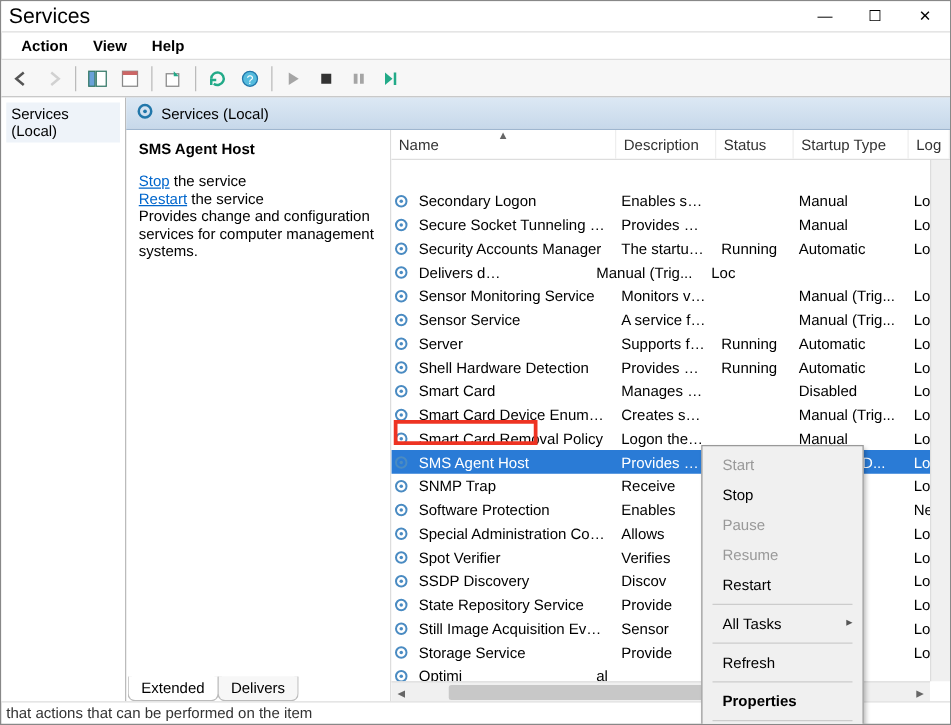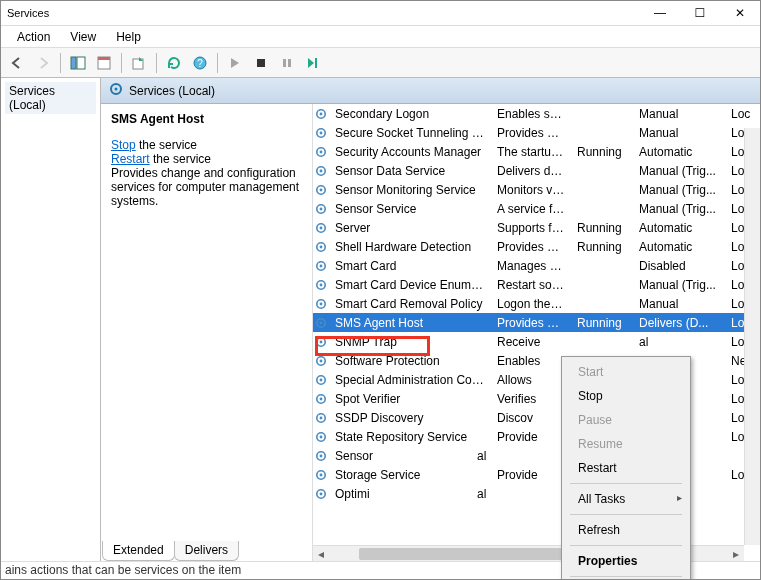--- a/index.html
+++ b/index.html
@@ -18,33 +18,33 @@
   
   .titlebar {
     display: flex;
     align-items: center;
     justify-content: space-between;
     height: 25px;
     padding: 0 0 0 6px;
     background: #fff;
     border-bottom: 1px solid #ddd;
   }
-  .titlebar .title { font-size: 11px; }
+  .titlebar .title { font-size: 17px; }
   .titlebar .wincontrols { display: flex; }
   .titlebar .winbtn {
     width: 40px; height: 25px; display:flex; align-items:center; justify-content:center;
     font-family: "Segoe UI Symbol", sans-serif; font-size: 12px;
   }
   .menubar {
     height: 22px;
     display:flex; align-items:center;
     padding: 0 6px;
     border-bottom: 1px solid #ddd;
   }
-  .menubar .mitem { padding: 2px 10px; }
+  .menubar .mitem { padding: 2px 10px; font-weight: bold; }
   
   .toolbar {
     height: 30px;
     display:flex; align-items:center;
     padding: 0 4px;
     border-bottom: 1px solid #bbb;
     background: #f7f7f7;
     gap: 2px;
   }
   .tbtn {
@@ -113,20 +113,21 @@
   }
   .list-header .col {
     padding: 0 6px;
     border-right: 1px solid #eee;
     height:100%;
     display:flex; align-items:center;
     position:relative;
   }
   .list-body {
     overflow:hidden;
+    margin-top:23px;
   }
   .row {
     display:flex;
     height: 19px;
     align-items:center;
     white-space:nowrap;
   }
   .row .cell { padding: 0 6px; overflow:hidden; text-overflow:ellipsis; }
   .row.selected {
     background: #2a7bd6;
@@ -312,20 +313,30 @@
         <div>
           <span class="detail-link">Stop</span><span> the service</span>
         </div>
         <div>
           <span class="detail-link">Restart</span><span> the service</span>
         </div>
         <div>Provides change and configuration services for computer management systems.</div>
       </div>
 
       <div class="list-pane">
+        <div class="list-header">
+          <div class="col" style="width:180px">
+            <span>Name</span>
+            <span class="sort-arrow">▲</span>
+          </div>
+          <div class="col" style="width:80px">Description</div>
+          <div class="col" style="width:62px">Status</div>
+          <div class="col" style="width:92px">Startup Type</div>
+          <div class="col" style="flex:1">Log</div>
+        </div>
         <div class="list-body" id="list-body">
             <div class="row">
               <span class="gear-icon">
                 <svg width="14" height="14">
                   <circle cx="7" cy="7" r="4.2" fill="none" stroke="#4a8bc2" stroke-width="1.6"></circle>
                   <circle cx="7" cy="7" r="1.4" fill="#4a8bc2"></circle>
                 </svg>
               </span>
               <span class="cell" style="width:162px">Secondary Logon</span>
               <span class="cell" style="width:80px">Enables star...</span>
@@ -359,21 +370,20 @@
               <span class="cell" style="width:92px">Automatic</span>
               <span class="cell" style="flex:1">Loc</span>
             </div>
             <div class="row">
               <span class="gear-icon">
                 <svg width="14" height="14">
                   <circle cx="7" cy="7" r="4.2" fill="none" stroke="#4a8bc2" stroke-width="1.6"></circle>
                   <circle cx="7" cy="7" r="1.4" fill="#4a8bc2"></circle>
                 </svg>
               </span>
-              <span class="cell" style="width:162px">Sensor Data Service</span>
               <span class="cell" style="width:80px">Delivers dat...</span>
               <span class="cell" style="width:62px"></span>
               <span class="cell" style="width:92px">Manual (Trig...</span>
               <span class="cell" style="flex:1">Loc</span>
             </div>
             <div class="row">
               <span class="gear-icon">
                 <svg width="14" height="14">
                   <circle cx="7" cy="7" r="4.2" fill="none" stroke="#4a8bc2" stroke-width="1.6"></circle>
                   <circle cx="7" cy="7" r="1.4" fill="#4a8bc2"></circle>
@@ -438,21 +448,21 @@
               <span class="cell" style="flex:1">Loc</span>
             </div>
             <div class="row">
               <span class="gear-icon">
                 <svg width="14" height="14">
                   <circle cx="7" cy="7" r="4.2" fill="none" stroke="#4a8bc2" stroke-width="1.6"></circle>
                   <circle cx="7" cy="7" r="1.4" fill="#4a8bc2"></circle>
                 </svg>
               </span>
               <span class="cell" style="width:162px">Smart Card Device Enumera...</span>
-              <span class="cell" style="width:80px">Restart soft...</span>
+              <span class="cell" style="width:80px">Creates soft...</span>
               <span class="cell" style="width:62px"></span>
               <span class="cell" style="width:92px">Manual (Trig...</span>
               <span class="cell" style="flex:1">Loc</span>
             </div>
             <div class="row">
               <span class="gear-icon">
                 <svg width="14" height="14">
                   <circle cx="7" cy="7" r="4.2" fill="none" stroke="#4a8bc2" stroke-width="1.6"></circle>
                   <circle cx="7" cy="7" r="1.4" fill="#4a8bc2"></circle>
                 </svg>
@@ -554,20 +564,21 @@
               <span class="cell" style="width:92px">al</span>
               <span class="cell" style="flex:1">Loc</span>
             </div>
             <div class="row">
               <span class="gear-icon">
                 <svg width="14" height="14">
                   <circle cx="7" cy="7" r="4.2" fill="none" stroke="#4a8bc2" stroke-width="1.6"></circle>
                   <circle cx="7" cy="7" r="1.4" fill="#4a8bc2"></circle>
                 </svg>
               </span>
+              <span class="cell" style="width:162px">Still Image Acquisition Events</span>
               <span class="cell" style="width:80px">Sensor</span>
               <span class="cell" style="width:62px"></span>
               <span class="cell" style="width:92px">al</span>
               <span class="cell" style="flex:1">Loc</span>
             </div>
             <div class="row">
               <span class="gear-icon">
                 <svg width="14" height="14">
                   <circle cx="7" cy="7" r="4.2" fill="none" stroke="#4a8bc2" stroke-width="1.6"></circle>
                   <circle cx="7" cy="7" r="1.4" fill="#4a8bc2"></circle>
@@ -624,13 +635,13 @@
 
 </div>
 
 <div class="highlight-box" style="left:562px; top:443px; width:58px; height:20px;"></div>
 
 <div class="tabs">
   <div class="tab active">Extended</div>
   <div class="tab">Delivers</div>
 </div>
 
-<div class="statusbar">ains actions that can be services on the item</div>
+<div class="statusbar">that actions that can be performed on the item</div>
 
 </body></html>

